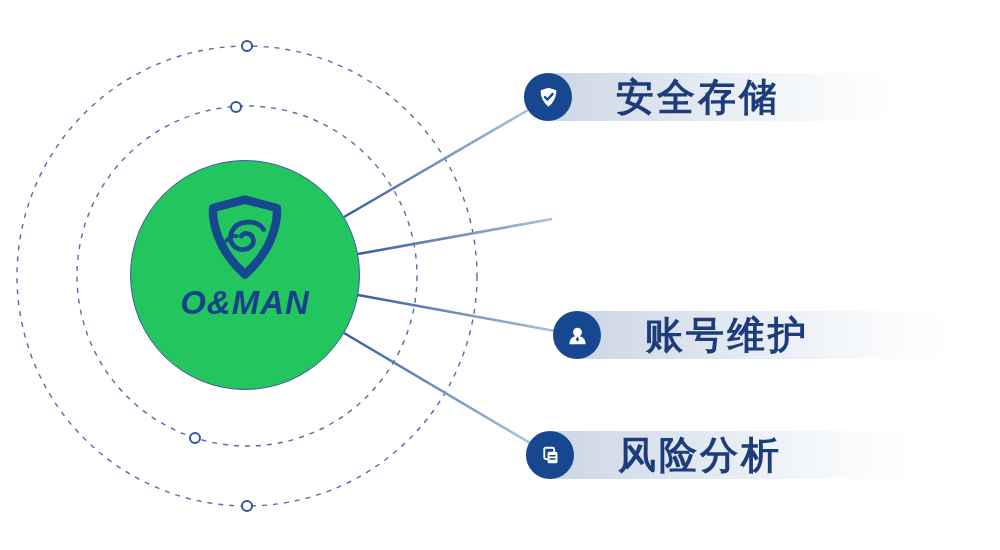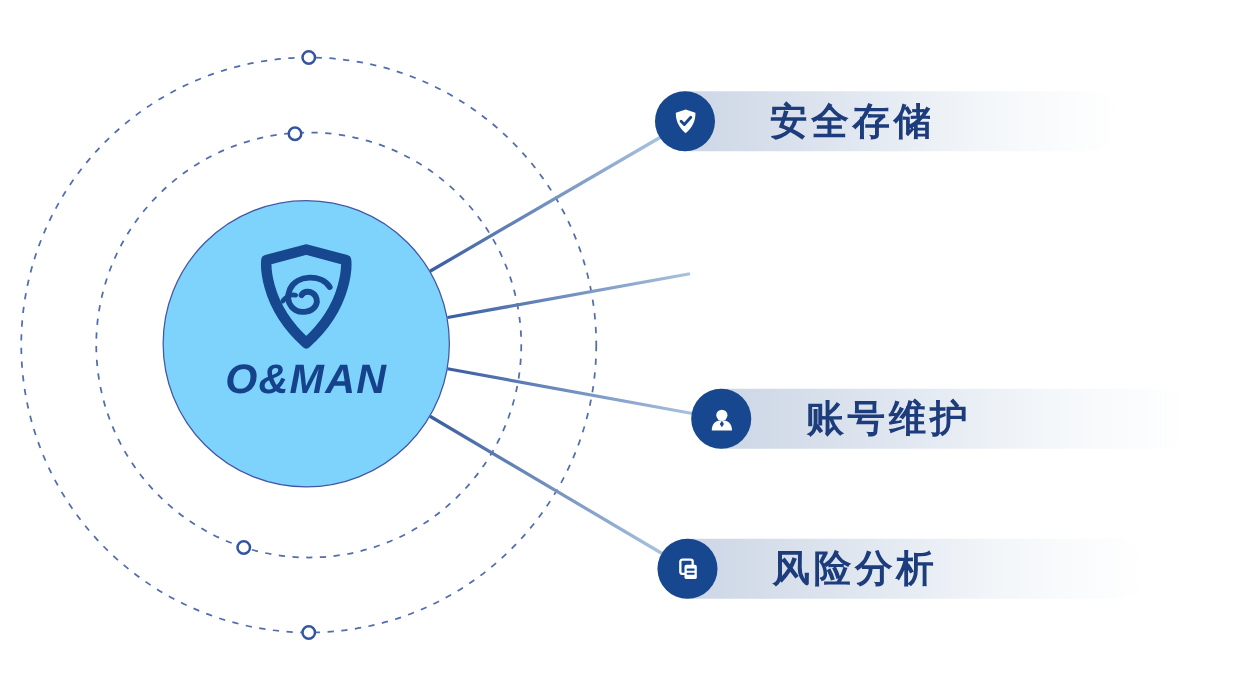--- a/index.html
+++ b/index.html
@@ -4,39 +4,39 @@
 <style>
   html,body{margin:0;padding:0;background:#ffffff;}
   .stage{
     position:relative;width:1000px;height:550px;background:#ffffff;
     font-family:"Liberation Sans","DejaVu Sans",sans-serif;overflow:hidden;
   }
   .layer{position:absolute;left:0;top:0;}
   
   .hub{
     position:absolute;left:130px;top:160px;width:230px;height:230px;
-    border-radius:50%;background:#7dd3fc;border:1px solid #4356a3;
+    border-radius:50%;background:#22c55e;border:1px solid #4356a3;
     box-sizing:border-box;display:flex;flex-direction:column;align-items:center;
     padding-top:33px;
   }
   .brand{
     font-size:33px;font-weight:bold;font-style:italic;color:#16428c;
     letter-spacing:1px;margin-top:2px;
   }
   
   .feature{
     position:absolute;height:48px;border-radius:24px;display:flex;align-items:center;
     background:linear-gradient(90deg,#c9d3e3 0%,#dee5ef 38%,#f4f7fa 72%,#ffffff 100%);
   }
   .ficon{
     width:48px;height:48px;border-radius:50%;background:#16478f;flex:0 0 48px;
     display:flex;align-items:center;justify-content:center;
   }
   .flabel{
-    font-size:30px;font-weight:bold;color:#1d3c7c;letter-spacing:3px;
+    font-size:38px;font-weight:bold;color:#1d3c7c;letter-spacing:3px;
     padding-left:44px;white-space:nowrap;
   }
   .f1{left:524px;top:73px;width:372px;}
   .f2{left:550px;top:191px;width:398px;}
   .f3{left:553px;top:311px;width:400px;}
   .f4{left:526px;top:431px;width:392px;}
 </style>
 </head>
 <body>
 

